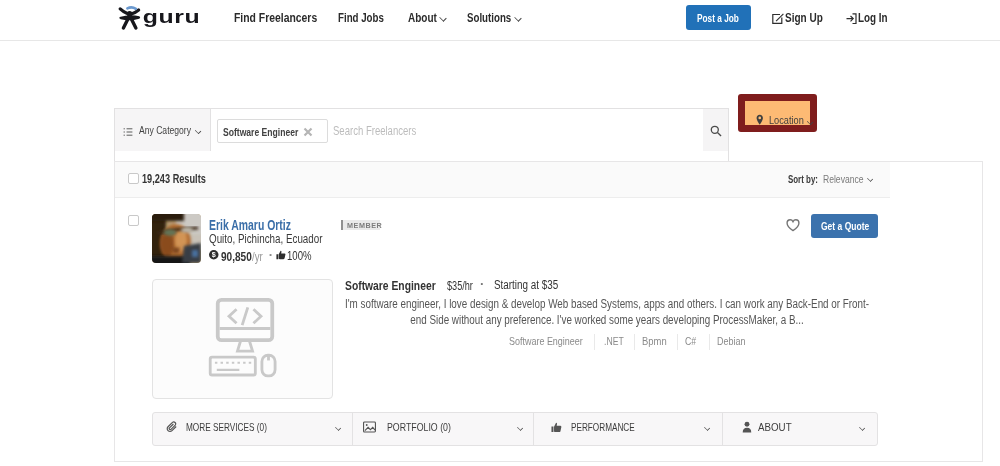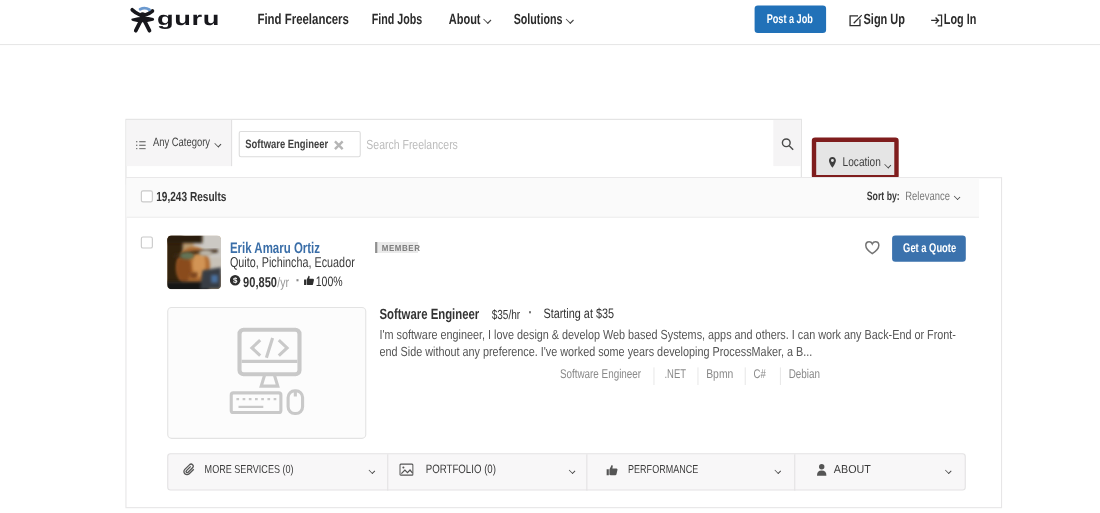--- a/index.html
+++ b/index.html
@@ -11,23 +11,23 @@
 
 #header { position:absolute; left:0; top:0; width:1000px; height:41px; background:#fff; border-bottom:1px solid #e7e7e7; }
 #hero { position:absolute; left:0; top:41px; width:1000px; height:59px; background:#fff; border-bottom:1px solid #ececec; }
 #graybody { position:absolute; left:0; top:101px; width:1000px; height:365px; background:#fff; }
 
 #postjob { position:absolute; left:686px; top:5px; width:65px; height:25px; background:#2171b8; border-radius:3px; }
 #searchbox { position:absolute; left:114px; top:108px; width:615px; height:60px; background:#fff; border:1px solid #e2e1e2; }
 #anycat { position:absolute; left:0; top:0; width:95.5px; height:42px; background:#f6f5f6; border-right:1px solid #e2e1e2; }
 #tag { position:absolute; left:102px; top:10px; width:111px; height:24px; border:1px solid #dcdcdc; border-radius:2px; background:#fff; }
 #sbtn { position:absolute; right:0; top:0; width:25px; height:42px; background:#f5f4f5; }
-.fbtn { position:absolute; top:125px; height:38px; background:#e5e5e5; border:4px solid #7f1d1d; border-radius:3px; }
-
-#results { position:absolute; left:114px; top:161px; width:797px; height:301px; background:#fff; border:1px solid #e7e6e7; }
+.fbtn { position:absolute; top:94px; height:38px; background:#fdba74; border:7px solid #7f1d1d; border-radius:3px; }
+
+#results { position:absolute; left:114px; top:161px; width:869px; height:301px; background:#fff; border:1px solid #e7e6e7;text-align:center; }
 #rhead { position:absolute; left:0; top:0; width:775px; height:36px; background:#fafafa; border-bottom:1px solid #ededed; }
 .cb { position:absolute; width:11px; height:11px; border:1px solid #c9c9c9; border-radius:2px; background:#fff; }
 #avatar { position:absolute; left:37px; top:52px; width:49px; height:49px; border-radius:4px; overflow:hidden; }
 #member { position:absolute; left:181px; top:57.5px; width:39px; height:10px; background:#eaeaea; border-left:2.5px solid #909090;margin-left:45px; }
 #quote { position:absolute; left:696px; top:52px; width:67px; height:23.5px; background:#3b72ad; border-radius:3px; }
 #simg { position:absolute; left:37px; top:116.5px; width:181px; height:120px; background:#fcfcfc; border:1px solid #e3e3e3; border-radius:4px; }
 #cat { position:absolute; left:230.5px; top:170px; width:142px; height:20px; background:#f4f3f4; }
 .sep { position:absolute; top:172px; width:1px; height:16px; background:#e9e9e9; }
 #tabs { position:absolute; left:36.5px; top:250px; width:726.5px; height:34px; background:#f8f7f8; border:1px solid #e3e2e3; border-radius:3px; }
 .tsep { position:absolute; top:0; width:1px; height:33px; background:#e3e2e3; }

